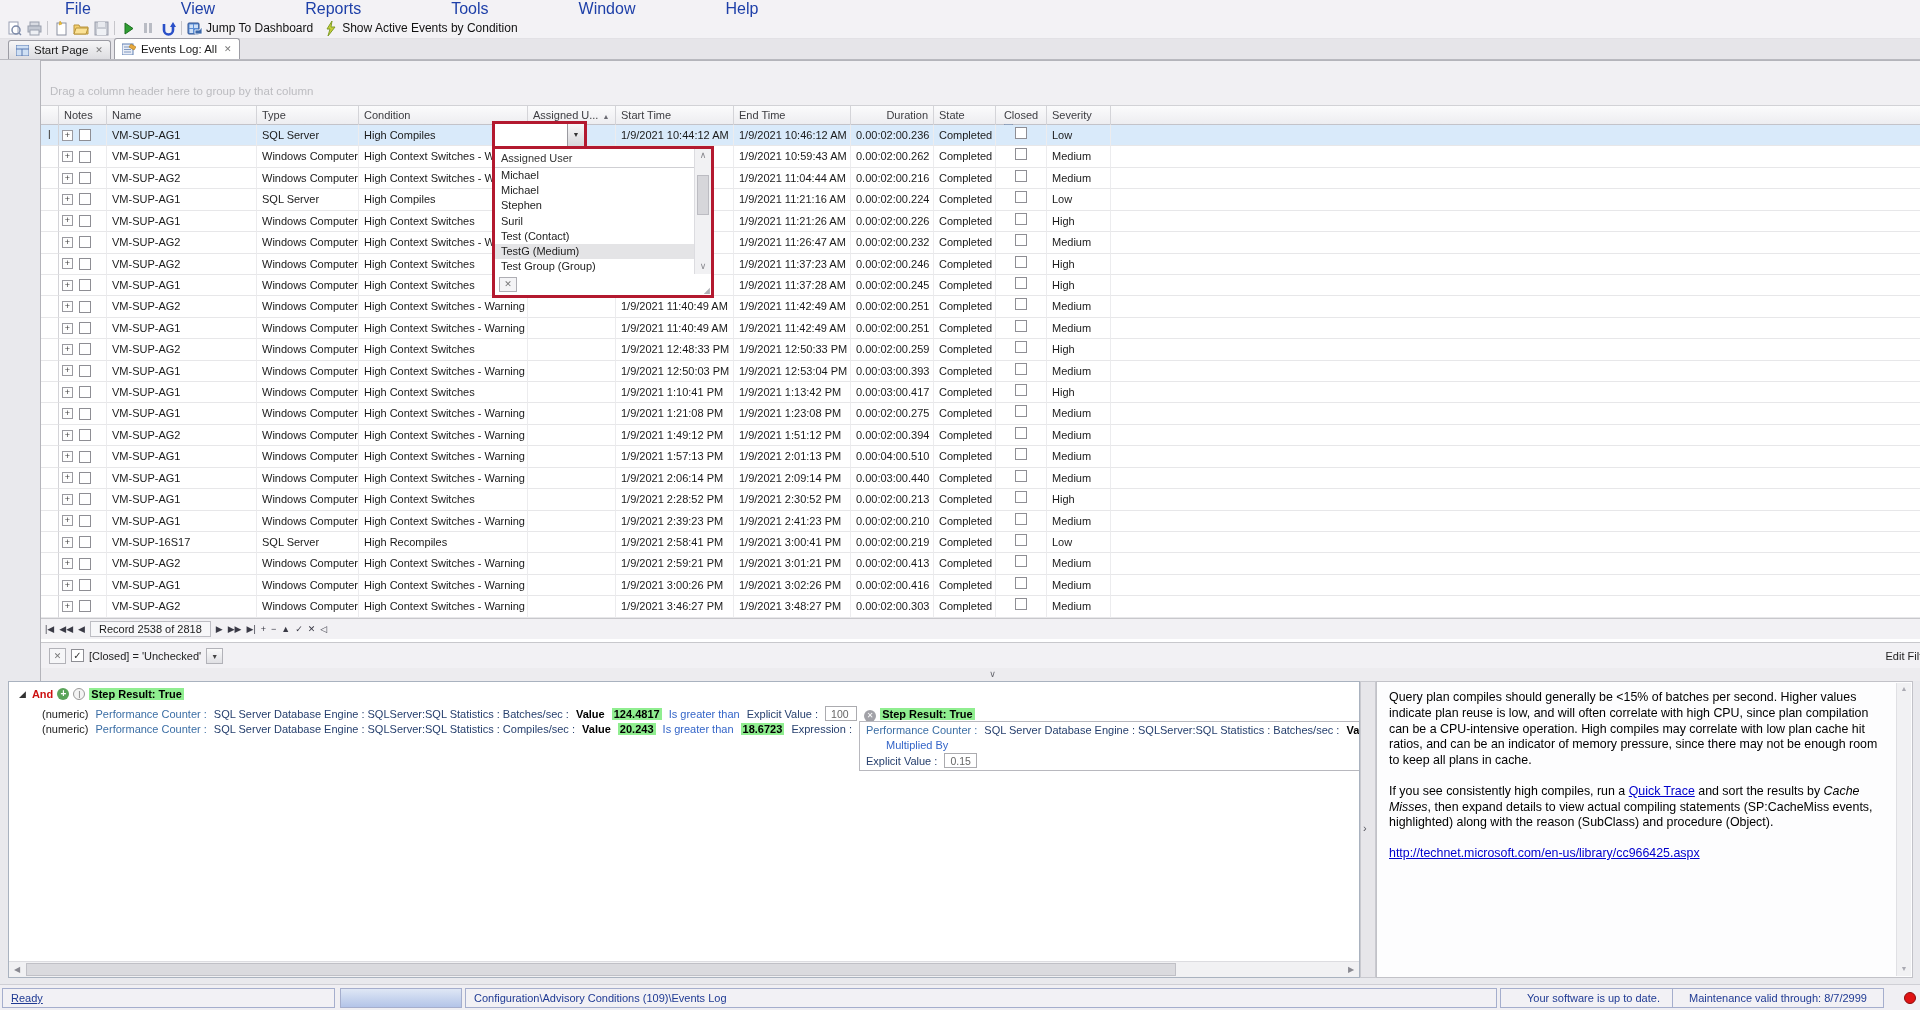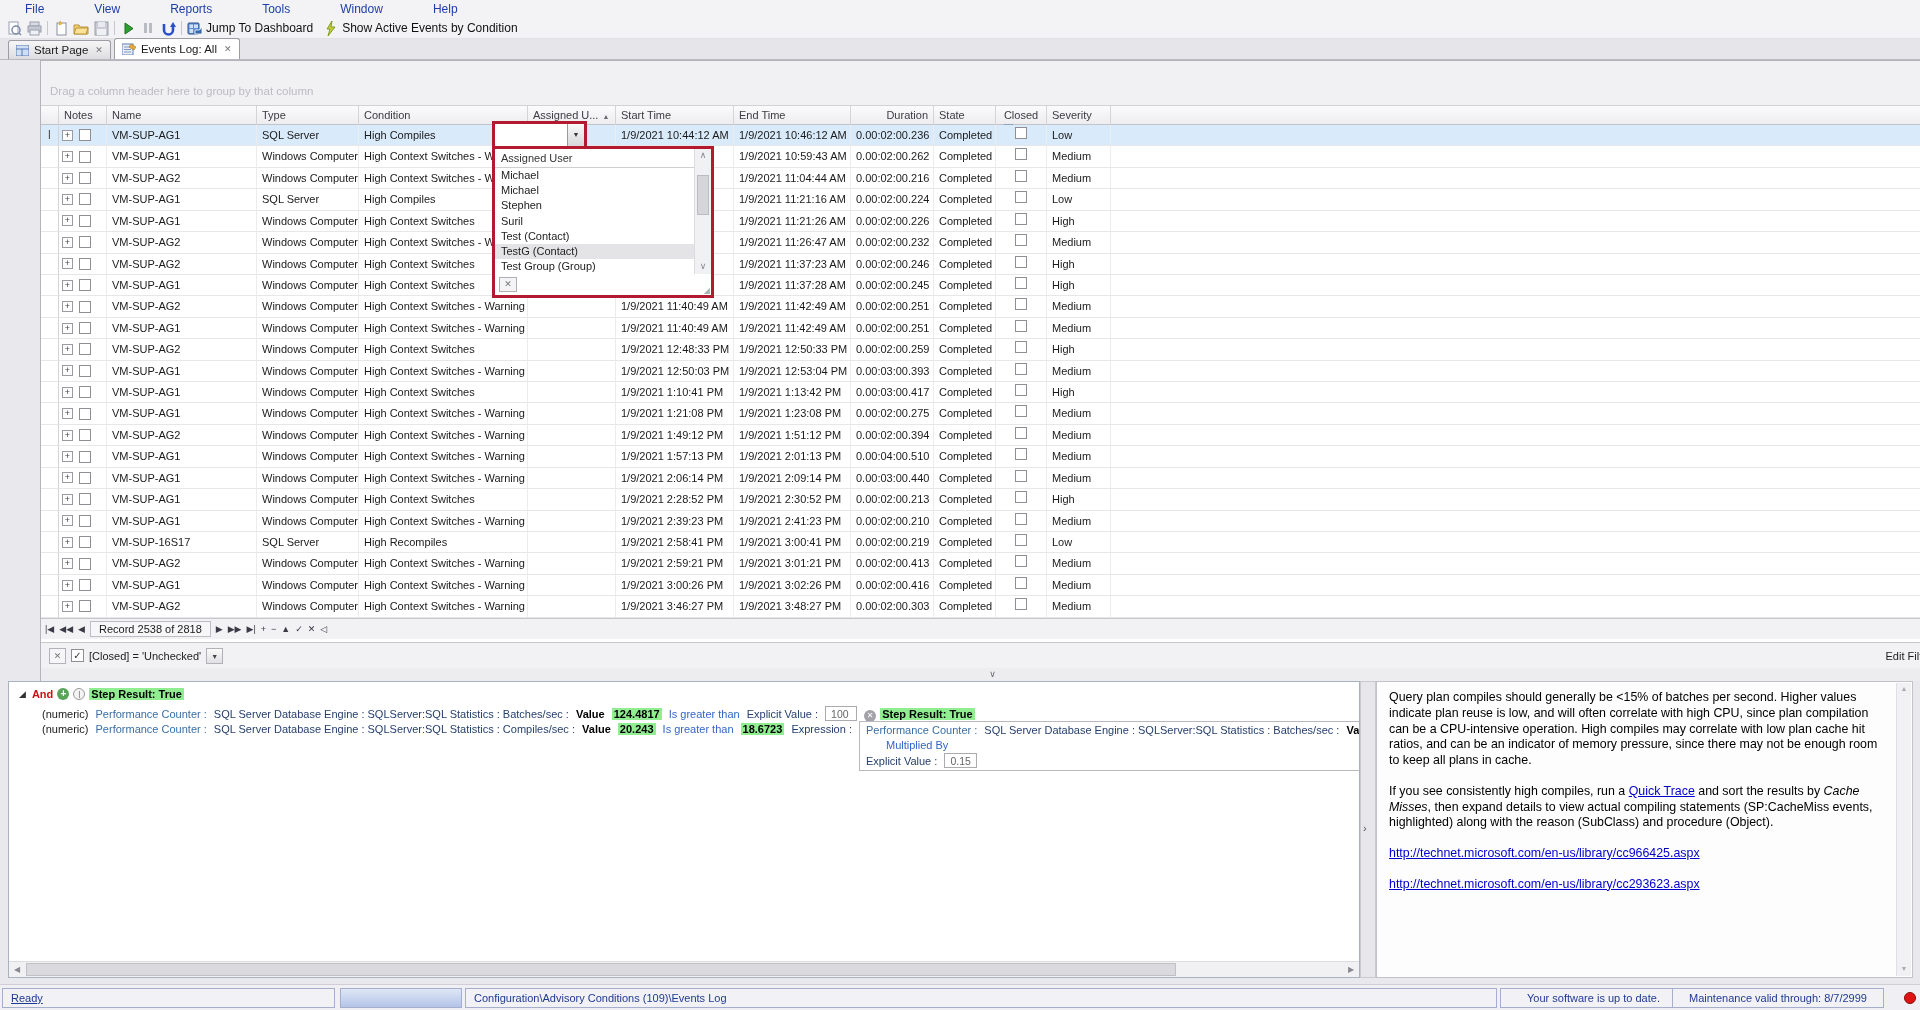--- a/index.html
+++ b/index.html
@@ -4,21 +4,21 @@
 <style>
   * { box-sizing: border-box; margin: 0; padding: 0; }
   html,body { background:#d8d8dc; }
   #app {
     position: relative; width: 1920px; height: 1010px;
     background:#e9e9ed; overflow: hidden;
     font-family: "Liberation Sans", sans-serif; font-size: 11px; color:#1a1a1a;
   }
   
   .menubar { position:absolute; left:0; top:0; width:1920px; height:18px; background:#f3f2f5; display:flex; align-items:center; }
-  .menu-item { color:#1d3fa8; font-size:12px; padding:0 25px; height:18px; line-height:18px; cursor:default; }
+  .menu-item { color:#1d3fa8; font-size:16px; padding:0 25px; height:18px; line-height:18px; cursor:default;margin-left:40px; }
   
   .toolbar { position:absolute; left:0; top:18px; width:1920px; height:21px; background:#f3f2f5; display:flex; align-items:center; padding-left:4px; border-bottom:1px solid #e2e1e5; }
   .tbtn { width:20px; height:18px; display:flex; align-items:center; justify-content:center; }
   .tsep { width:1px; height:14px; background:#c6c6cb; margin:0 3px; }
   .tlabel { font-size:12px; color:#111; margin:0 8px 0 1px; white-space:nowrap; }
   
   .tabbar { position:absolute; left:0; top:39px; width:1920px; height:21px; background:#e6e5e9; display:flex; align-items:flex-end; padding-left:8px; border-bottom:1px solid #b9b9bf; }
   .tab { display:flex; align-items:center; gap:5px; height:19px; padding:0 7px; border:1px solid #9c9ca4; border-bottom:none; border-radius:3px 3px 0 0; background:linear-gradient(#f6f6f7,#dddde1); margin-right:3px; font-size:11.5px; }
   .tab.active { background:#fff; height:21px; position:relative; z-index:2; }
   .tab .x { color:#777; font-size:9px; margin-left:2px; }
@@ -710,21 +710,21 @@
 
   <div class="dd-ann">
     <div class="dd-inner">
       <div class="dd-header">Assigned User</div>
       <div class="dd-items" id="dd-items">
           <div class="dd-item">Michael</div>
           <div class="dd-item">Michael</div>
           <div class="dd-item">Stephen</div>
           <div class="dd-item">Suril</div>
           <div class="dd-item">Test  (Contact)</div>
-          <div class="dd-item hl">TestG  (Contact)</div>
+          <div class="dd-item hl">TestG  (Medium)</div>
           <div class="dd-item">Test Group (Group)</div>
         </div>
       <div class="dd-scroll">
         <div class="sbtn" style="top:0;">∧</div>
         <div class="sthumb"></div>
         <div class="sbtn" style="bottom:0;">∨</div>
       </div>
       <div class="dd-close">✕</div>
       <div class="dd-grip">◢</div>
     </div>
@@ -780,21 +780,20 @@
   </div>
 
   <div class="vsplit">
       <span>›</span>
     </div>
 
   <div class="help-panel">
     <p>Query plan compiles should generally be &lt;15% of batches per second. Higher values indicate plan reuse is low, and will often correlate with high CPU, since plan compilation can be a CPU-intensive operation. High compiles may correlate with low plan cache hit ratios, and can be an indicator of memory pressure, since there may not be enough room to keep all plans in cache.</p>
     <p><span>If you see consistently high compiles, run a </span><span class="help-link">Quick Trace</span><span> and sort the results by </span><span class="ital">Cache Misses</span><span>, then expand details to view actual compiling statements (SP:CacheMiss events, highlighted) along with the reason (SubClass) and procedure (Object).</span></p>
     <p><span class="help-link">http://technet.microsoft.com/en-us/library/cc966425.aspx</span></p>
-    <p><span class="help-link">http://technet.microsoft.com/en-us/library/cc293623.aspx</span></p>
     <div class="help-scroll">
       <div style="top:2px;">▲</div>
       <div style="bottom:2px;">▼</div>
     </div>
   </div>
 
   <div class="statusbar">
     <div class="seg" style="left:2px; width:333px;text-decoration:underline;">Ready</div>
     <div class="seg" style="left:340px; width:122px; background:linear-gradient(#dfe7f5,#b3c4e8);"></div>
     <div class="seg" style="left:465px; width:1032px;">Configuration\Advisory Conditions (109)\Events Log</div>

